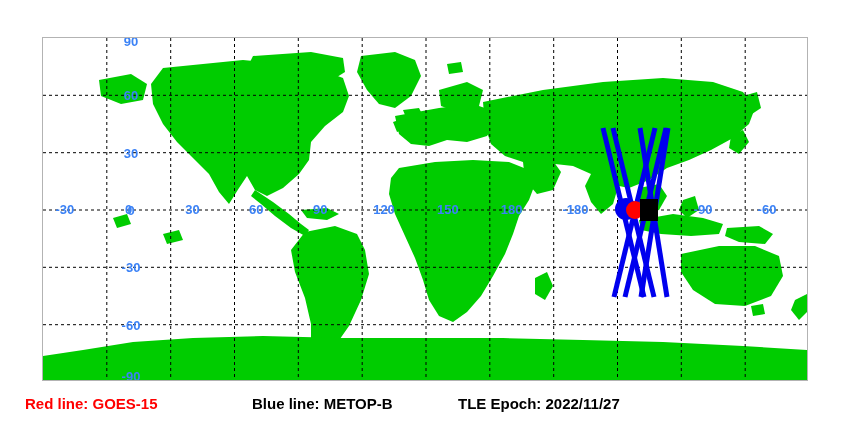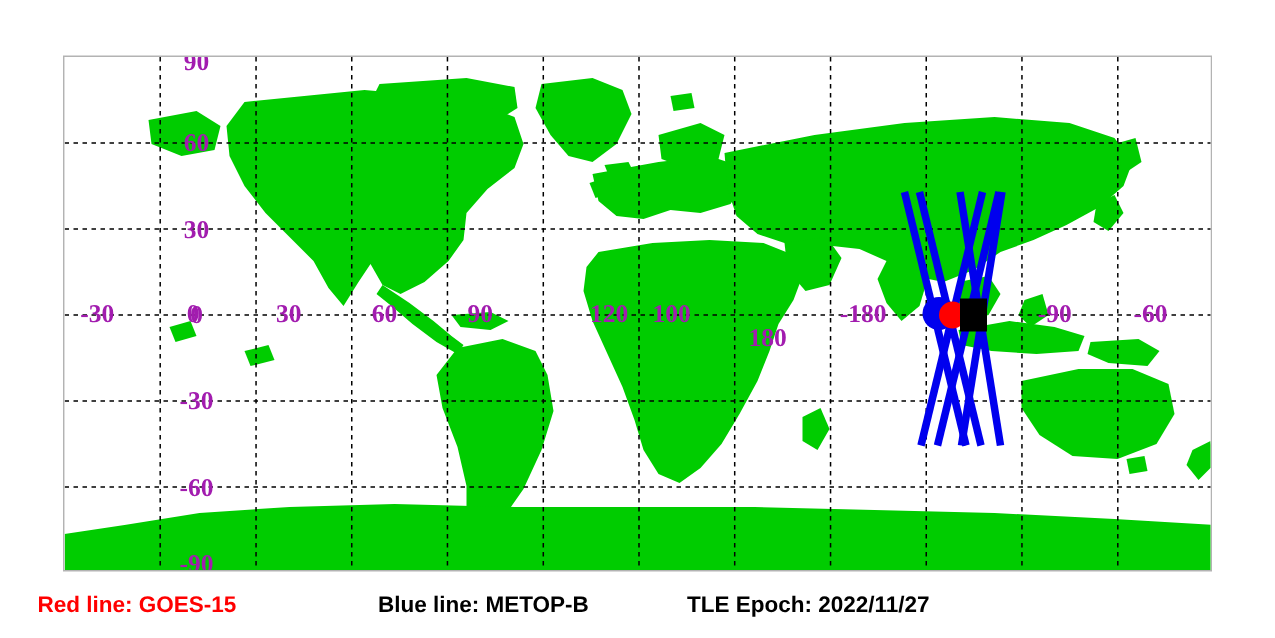--- a/index.html
+++ b/index.html
@@ -17,24 +17,24 @@
     width:766px;height:344px;
     border:1px solid #b3b3b3;
     box-sizing:border-box;
     background:#ffffff;
     overflow:hidden;
   }
   .map-svg{position:absolute;left:0;top:0;width:766px;height:344px;display:block;}
 
   .axis-label{
     position:absolute;
-    font-family:Liberation Serif, serif;
-    font-size:17px;
+    font-family:Liberation Sans, sans-serif;
+    font-size:13px;
     font-weight:bold;
-    color:#a21caf;
+    color:#3b82f6;
     white-space:nowrap;
     line-height:1;
   }
   .lon-label{transform:translate(-50%,-50%);}
   .lat-label{transform:translate(-50%,-50%);}
 
   .footer{
     position:absolute;
     left:0;top:392px;
     width:850px;height:33px;
@@ -135,23 +135,23 @@
         <circle cx="592" cy="172" r="9" fill="#ff0000"></circle>
         <rect x="597" y="161" width="18" height="22" fill="#000000"></rect>
       </g>
     </svg>
 
     <span class="axis-label lon-label" style="left:21.8px;top:171px;">-30</span>
     <span class="axis-label lon-label" style="left:85.7px;top:171px;">0</span>
     <span class="axis-label lon-label" style="left:149.5px;top:171px;">30</span>
     <span class="axis-label lon-label" style="left:213.3px;top:171px;">60</span>
     <span class="axis-label lon-label" style="left:277.2px;top:171px;">90</span>
-    <span class="axis-label lon-label" style="left:341px;top:171px;margin-left:22px;">120</span>
-    <span class="axis-label lon-label" style="left:404.8px;top:171px;">100</span>
-    <span class="axis-label lon-label" style="left:468.7px;top:187px;">180</span>
+    <span class="axis-label lon-label" style="left:341px;top:171px;">120</span>
+    <span class="axis-label lon-label" style="left:404.8px;top:171px;">150</span>
+    <span class="axis-label lon-label" style="left:468.7px;top:171px;">180</span>
     <span class="axis-label lon-label" style="left:532.5px;top:171px;">-180</span>
     <span class="axis-label lon-label" style="left:660.2px;top:171px;">-90</span>
     <span class="axis-label lon-label" style="left:724px;top:171px;">-60</span>
 
     <span class="axis-label lat-label" style="left:88px;top:3px;">90</span>
     <span class="axis-label lat-label" style="left:88px;top:57.3px;">60</span>
     <span class="axis-label lat-label" style="left:88px;top:114.7px;">30</span>
     <span class="axis-label lat-label" style="left:88px;top:172px;">0</span>
     <span class="axis-label lat-label" style="left:88px;top:229.3px;">-30</span>
     <span class="axis-label lat-label" style="left:88px;top:286.7px;">-60</span>

